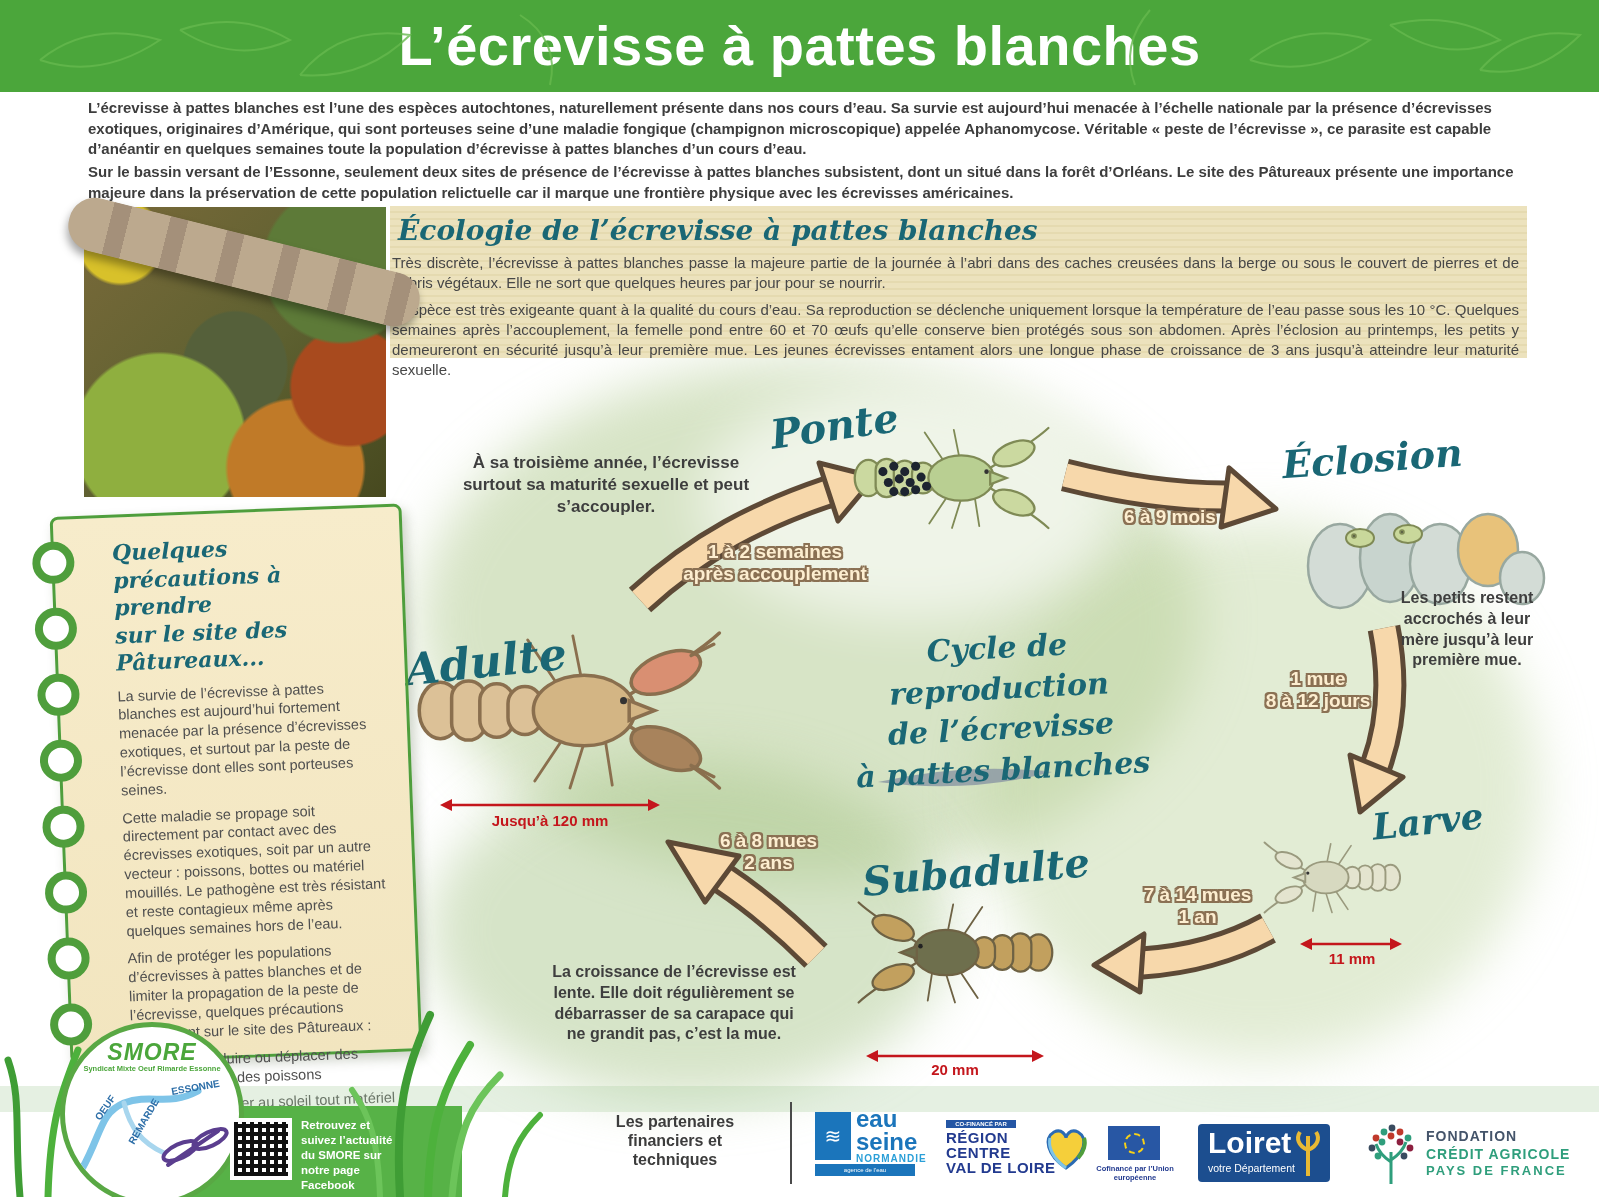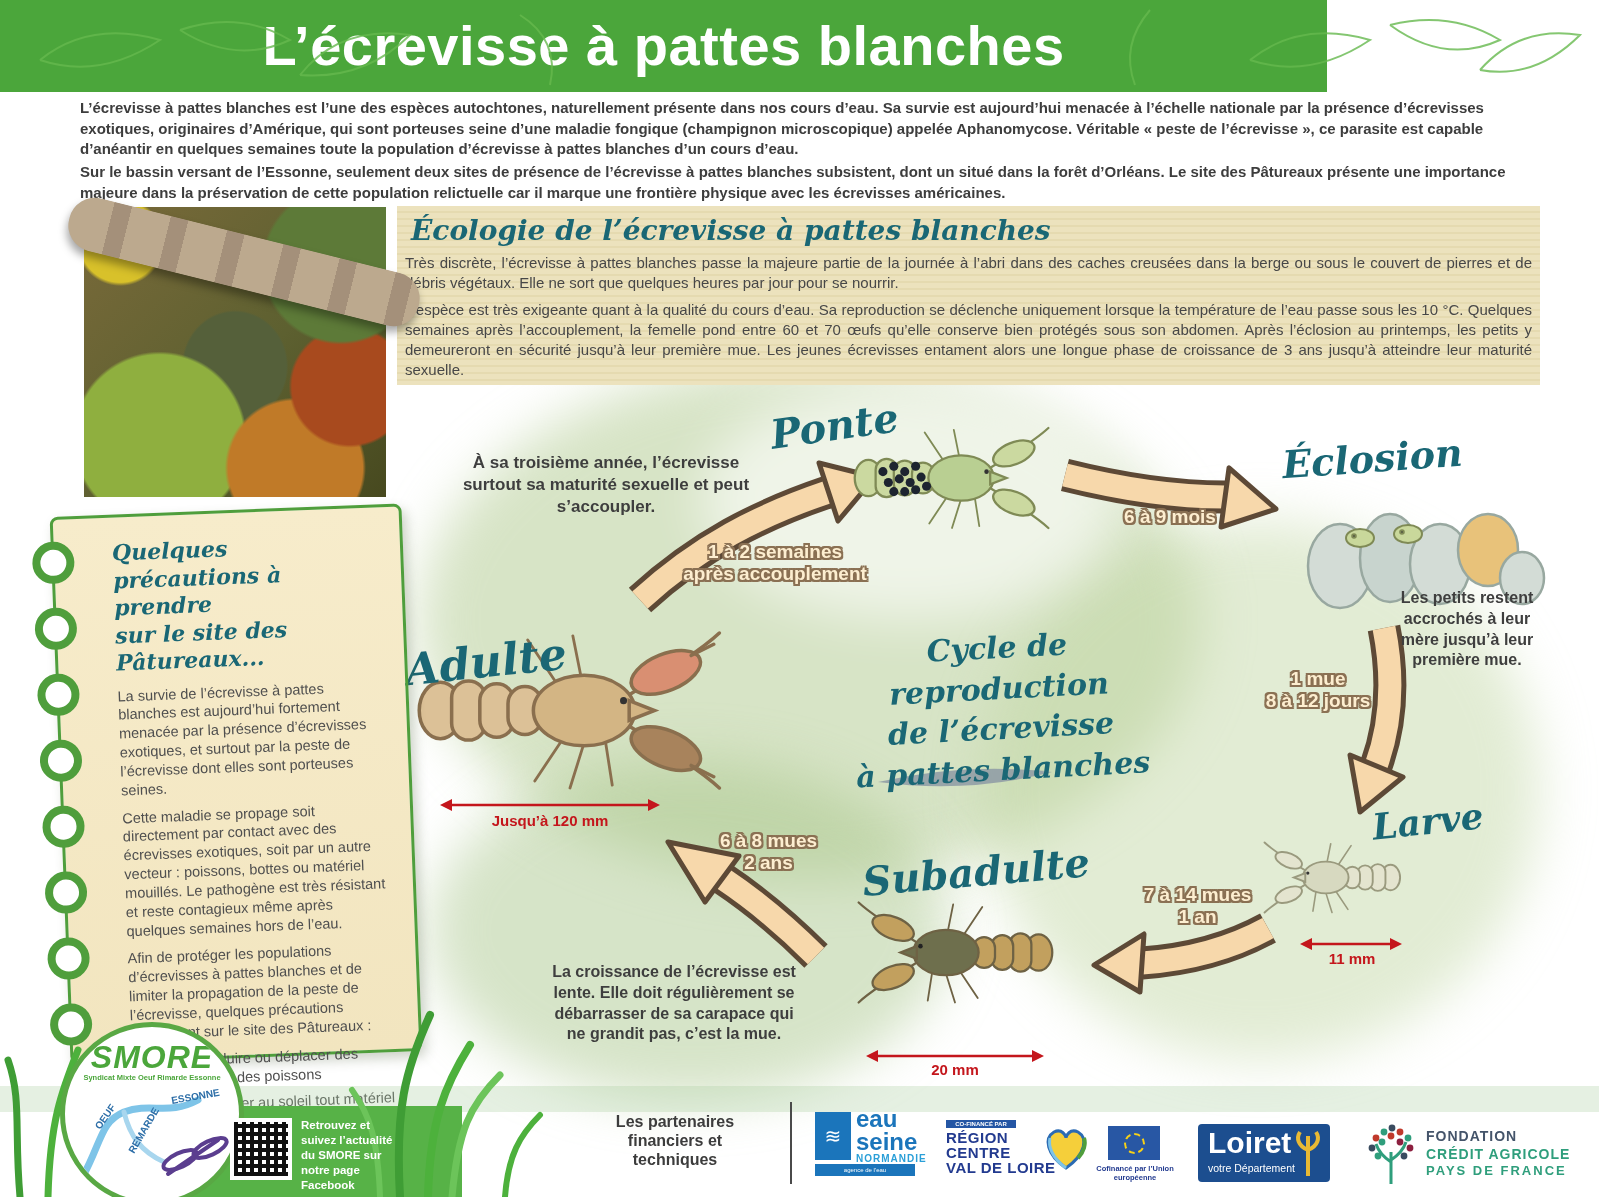--- a/index.html
+++ b/index.html
@@ -1,27 +1,27 @@
 <!DOCTYPE html>
 <html><head>
 <meta charset="utf-8">
 <style>
   html,body{margin:0;padding:0;background:#ffffff;}
   #poster{position:relative;width:1599px;height:1197px;overflow:hidden;background:#ffffff;
           font-family:"Liberation Sans",sans-serif;}
   .abs{position:absolute;}
   
-  .banner{left:0;top:0;width:1327px;height:92px;background:#4BA63B;}
+  .banner{left:0;top:0;width:1599px;height:92px;background:#4BA63B;}
   .banner h1{margin:0;text-align:center;line-height:92px;font-size:56px;font-weight:bold;color:#ffffff;
              font-family:"Liberation Sans",sans-serif;letter-spacing:.5px;}
   
   .intro{left:80px;top:98px;width:1445px;color:#3d3d3d;font-size:15px;font-weight:bold;line-height:1.38;}
-  .intro p{margin:0 0 2px 0;}
-  
-  .eco{left:397px;top:206px;width:1143px;height:179px;
+  .intro p{margin:0 0 2px 8px;}
+  
+  .eco{left:384px;top:206px;width:1143px;height:152px;
        background:repeating-linear-gradient(180deg,#ece2bd 0 5px,#e5dab0 5px 7px);}
   .script{font-family:"DejaVu Serif",serif;font-style:italic;font-weight:bold;color:#1A6775;}
   .eco h2{margin:8px 0 4px 14px;font-size:28px;}
   .eco p{margin:6px 8px;color:#474747;font-size:15px;line-height:1.35;text-align:justify;}
   
   .photo{left:80px;top:203px;width:310px;height:298px;border:4px solid #fff;box-sizing:border-box;
     background:
       radial-gradient(circle at 12% 12%,#d8c12a 0 11%,rgba(0,0,0,0) 12%),
       radial-gradient(circle at 85% 20%,#5d7a38 0 22%,rgba(0,0,0,0) 23%),
       radial-gradient(circle at 88% 62%,#a84a1e 0 18%,rgba(0,0,0,0) 19%),
@@ -55,21 +55,21 @@
   .paper p{margin:0 0 9px 0;color:#4f4f4f;font-size:14.5px;line-height:1.3;}
   .paper ul{margin:0;padding:0;list-style:none;}
   .paper li{margin:0 0 8px 0;color:#4f4f4f;font-size:14.5px;line-height:1.3;padding-left:12px;text-indent:-12px;}
   .ring{position:absolute;width:26px;height:26px;border:8px solid #4F9E3C;border-radius:50%;
         background:#ffffff;left:-22px;}
   
   .greenband{left:148px;top:1106px;width:314px;height:91px;background:#57B247;}
   .watermark-band{left:0;top:1086px;width:1599px;height:26px;background:rgba(170,205,160,.30);}
   .smore{left:60px;top:1022px;width:184px;height:184px;border-radius:50%;background:#ffffff;
          border:5px solid #59A844;box-sizing:border-box;text-align:center;overflow:hidden;}
-  .smore .nm{margin-top:14px;font-size:32px;font-weight:bold;font-style:italic;color:#4BA63B;letter-spacing:1px;line-height:1;}
+  .smore .nm{margin-top:14px;font-size:23px;font-weight:bold;font-style:italic;color:#4BA63B;letter-spacing:1px;line-height:1;}
   .smore .sub{font-size:7.5px;color:#4BA63B;font-weight:bold;}
   .qr{left:230px;top:1118px;width:62px;height:62px;background:#ffffff;padding:4px;box-sizing:border-box;}
   .qr .px{width:100%;height:100%;
     background:
       repeating-linear-gradient(0deg,#111 0 4px,rgba(0,0,0,0) 4px 8px),
       repeating-linear-gradient(90deg,#111 0 4px,#fff 4px 8px);}
   .fb{left:301px;top:1118px;width:104px;color:#ffffff;font-size:11.5px;font-weight:bold;line-height:1.3;}
   .partners{left:585px;top:1112px;width:180px;text-align:center;color:#3c3c3c;font-weight:bold;font-size:16px;line-height:1.2;}
   .divider{left:790px;top:1102px;width:2px;height:82px;background:#4a4a4a;}
   .eau-sq{left:815px;top:1112px;width:36px;height:48px;background:#1B75BB;color:#fff;text-align:center;font-size:20px;line-height:48px;}

